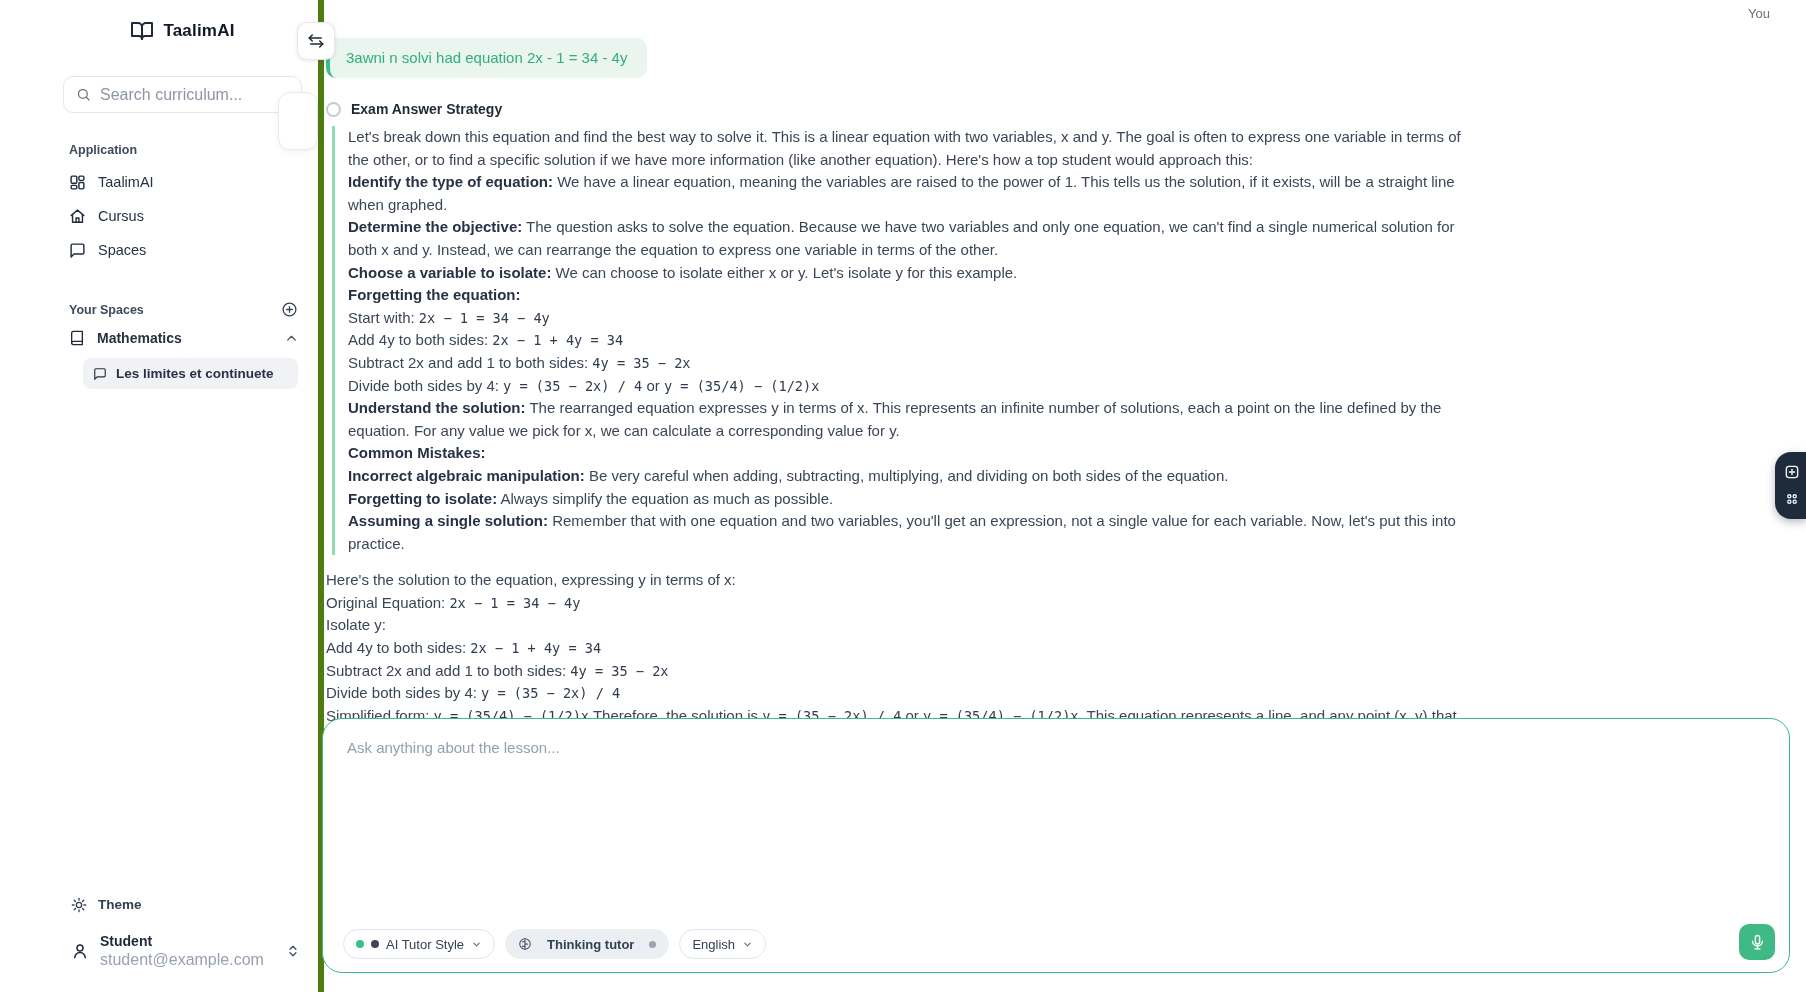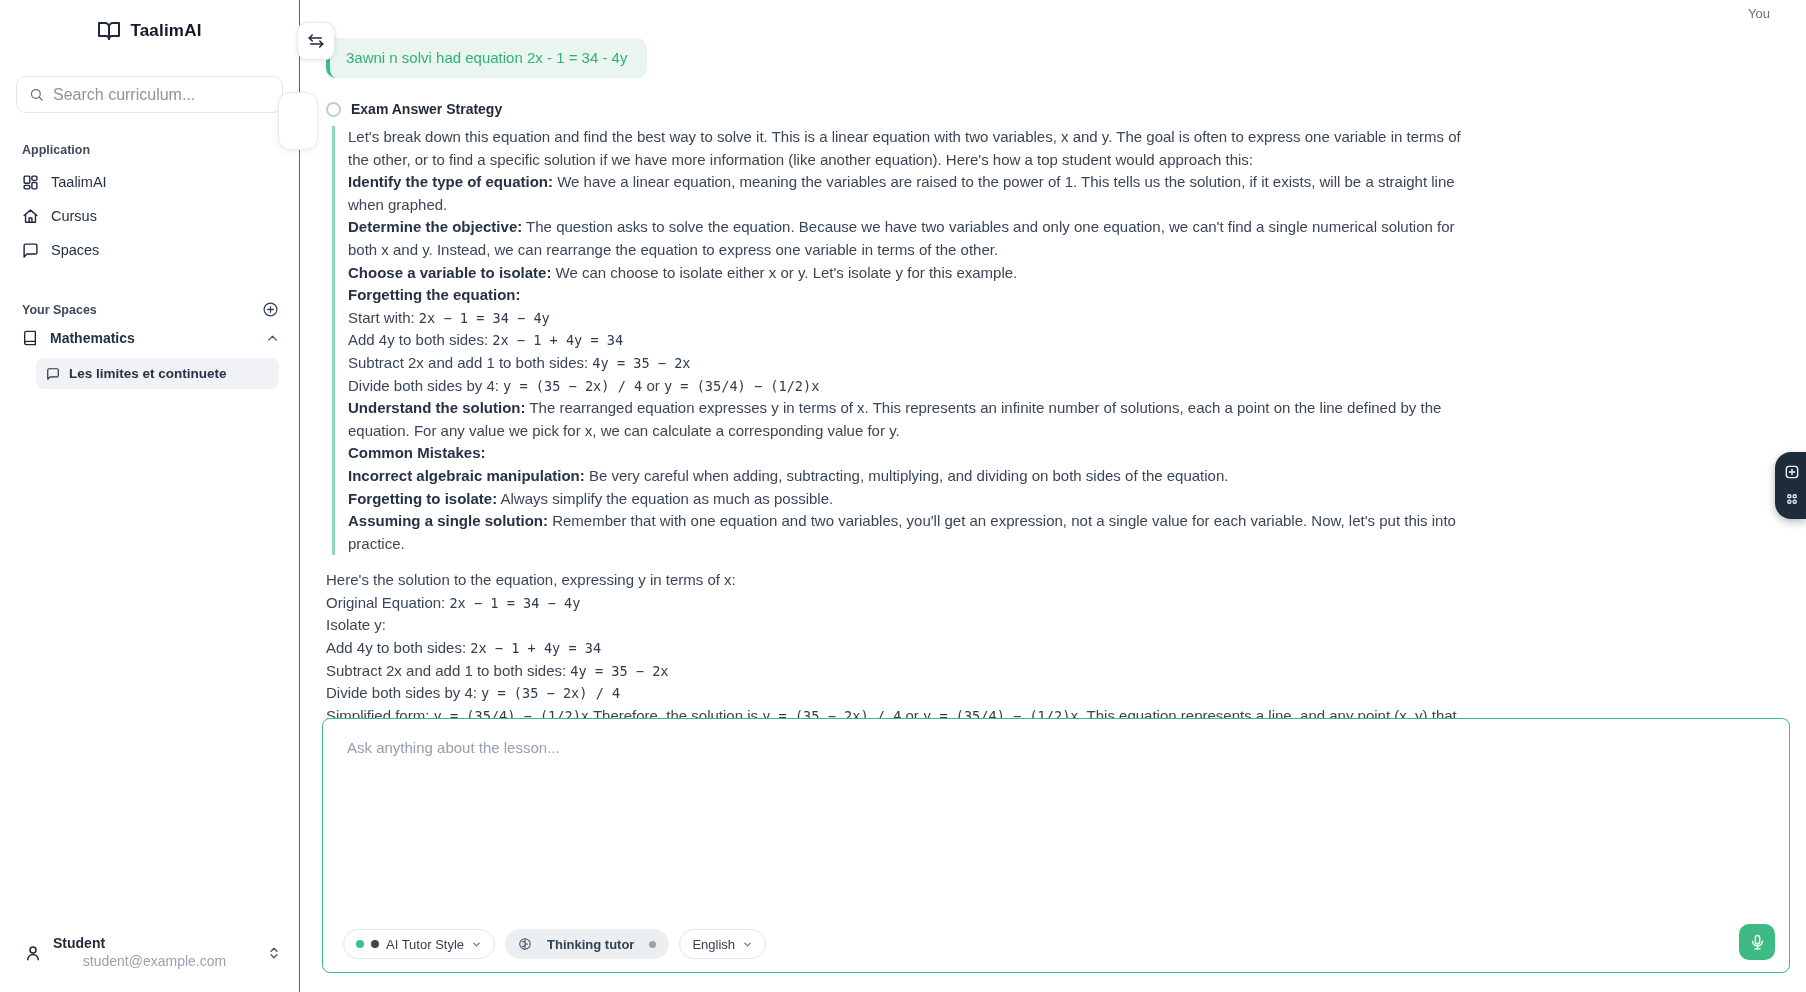--- a/index.html
+++ b/index.html
@@ -1,21 +1,21 @@
 <!DOCTYPE html>
 <html><head>
 <meta charset="utf-8">
 <style>
   * { margin:0; padding:0; box-sizing:border-box; }
   html,body { width:1806px; height:992px; overflow:hidden; background:#ffffff;
     font-family:"Liberation Sans", sans-serif; color:#2f3b4e; }
 
   
-  .sidebar { position:absolute; left:0; top:0; bottom:0; width:300px; background:#ffffff;
-    border-right:1px solid #4d7c0f; display:flex; flex-direction:column; z-index:2; }
+  .sidebar { position:absolute; left:0; top:0; bottom:0; width:324px; background:#ffffff;
+    border-right:6px solid #4d7c0f; display:flex; flex-direction:column; z-index:2;padding-left:47px; }
   .logo-row { height:62px; display:flex; align-items:center; justify-content:center; gap:9px; }
   .logo-row svg { width:24px; height:24px; stroke:#1e293b; }
   .logo-title { font-size:17px; font-weight:700; color:#111827; letter-spacing:.2px; }
   .search-box { margin:14px 16px 0 16px; height:37px; border:1px solid #e3e6ea; border-radius:10px;
     display:flex; align-items:center; gap:9px; padding:0 12px; background:#fff; }
   .search-box svg { width:15px; height:15px; stroke:#6b7280; flex:none; }
   .search-input { border:none; outline:none; flex:1; font-size:16px; color:#334155;
     font-family:"Liberation Sans", sans-serif; background:transparent; }
   .search-input::placeholder { color:#8c95a3; }
   .section-label { margin:30px 0 8px 22px; font-size:12.5px; font-weight:700; color:#3f4a5c; }
@@ -35,21 +35,21 @@
     color:#273246; cursor:pointer; }
   .lesson-item svg { width:14px; height:14px; stroke:#273246; flex:none; }
   .side-spacer { flex:1; }
   .theme-row { display:flex; align-items:center; gap:11px; padding-left:24px; height:32px;
     font-size:13.5px; font-weight:600; color:#334155; cursor:pointer; }
   .theme-row svg { width:16px; height:16px; stroke:#334155; }
   .user-row { display:flex; align-items:center; gap:11px; padding:12px 18px 22px 24px; cursor:pointer; }
   .user-row svg.usr { width:18px; height:18px; stroke:#1e293b; flex:none; }
   .user-texts { flex:1; display:flex; flex-direction:column; line-height:1.25; }
   .user-name { font-size:14px; font-weight:700; color:#1f2937; }
-  .user-email { font-size:14px; color:#98a1b0;text-align:center; }
+  .user-email { font-size:16px; color:#98a1b0; }
   .user-row svg.updown { width:14px; height:14px; stroke:#475569; }
 
   
   .main { position:absolute; left:300px; top:0; right:0; bottom:0; background:#ffffff; }
   .you-label { position:absolute; top:6px; right:36px; font-size:13px; color:#6b7280; }
   .peek-card { position:absolute; left:-22px; top:92px; width:40px; height:58px; background:#fff;
     border:1px solid #e8eaee; border-radius:12px; box-shadow:0 2px 6px rgba(15,23,42,.06); z-index:4; }
   .collapse-btn { position:absolute; left:-3px; top:22px; width:38px; height:38px; background:#fff;
     border:1px solid #e6e8ec; border-radius:10px; box-shadow:0 1px 4px rgba(15,23,42,.10);
     display:flex; align-items:center; justify-content:center; cursor:pointer; z-index:5; }
@@ -62,21 +62,21 @@
   .spinner-ring { width:15px; height:15px; border:2px solid #c3cad4; border-radius:50%; flex:none; }
   .strategy-title { font-size:14px; font-weight:700; color:#1f2937; }
   .strategy-block { margin-top:9px; margin-left:6px; border-left:3px solid #8fd9b6; padding-left:13px; }
   .chat-line { font-size:15px; line-height:22.6px; color:#3a4657; }
   .seg-bold { font-weight:700; color:#273246; }
   .seg-mono { font-family:"DejaVu Sans Mono", monospace; font-size:13.6px; color:#2f3b4e; }
   .solution-block { margin-top:14px; }
 
   
   .composer { position:absolute; left:22px; right:16px; bottom:19px; height:255px; background:#fff;
-    border:1.5px solid #3cbc87; border-radius:8px; z-index:10; }
+    border:1.5px solid #3cbc87; border-radius:20px; z-index:10; }
   .composer textarea { position:absolute; left:24px; top:20px; right:70px; height:160px; border:none;
     outline:none; resize:none; font-family:"Liberation Sans", sans-serif; font-size:15px;
     color:#334155; background:transparent; }
   .composer textarea::placeholder { color:#94a0ae; }
   .pill-row { position:absolute; left:20px; bottom:13px; display:flex; align-items:center; gap:10px; }
   .pill { height:30px; display:flex; align-items:center; gap:7px; padding:0 12px; border-radius:999px;
     font-size:13px; color:#334155; cursor:pointer; background:#fff; border:1px solid #e2e5ea; }
   .pill.gray { background:#eceff2; border:1px solid #eceff2; font-weight:600;gap:15px; }
   .dot { width:8px; height:8px; border-radius:50%; display:inline-block; flex:none; }
   .dot-green { background:#3cc08a; }
@@ -163,20 +163,34 @@
 
   <div class="lesson-item">
     <svg viewBox="0 0 24 24" fill="none" stroke-width="2" stroke-linecap="round" stroke-linejoin="round">
         <path d="M21 15a2 2 0 0 1-2 2H7l-4 4V5a2 2 0 0 1 2-2h14a2 2 0 0 1 2 2z"></path>
       </svg>
     <span>Les limites et continuete</span>
   </div>
 
   <div class="side-spacer"></div>
 
+  <div class="theme-row">
+    <svg viewBox="0 0 24 24" fill="none" stroke-width="2" stroke-linecap="round">
+        <circle cx="12" cy="12" r="4"></circle>
+        <line x1="12" y1="2" x2="12" y2="4.5"></line>
+        <line x1="12" y1="19.5" x2="12" y2="22"></line>
+        <line x1="2" y1="12" x2="4.5" y2="12"></line>
+        <line x1="19.5" y1="12" x2="22" y2="12"></line>
+        <line x1="4.9" y1="4.9" x2="6.7" y2="6.7"></line>
+        <line x1="17.3" y1="17.3" x2="19.1" y2="19.1"></line>
+        <line x1="4.9" y1="19.1" x2="6.7" y2="17.3"></line>
+        <line x1="17.3" y1="6.7" x2="19.1" y2="4.9"></line>
+      </svg>
+    <span>Theme</span>
+  </div>
 
   <div class="user-row">
     <svg class="usr" viewBox="0 0 24 24" fill="none" stroke-width="2" stroke-linecap="round">
         <circle cx="12" cy="8" r="4"></circle>
         <path d="M5 21a7 7 0 0 1 14 0"></path>
       </svg>
     <span class="user-texts">
       <span class="user-name">Student</span>
       <span class="user-email">student@example.com</span>
     </span>

